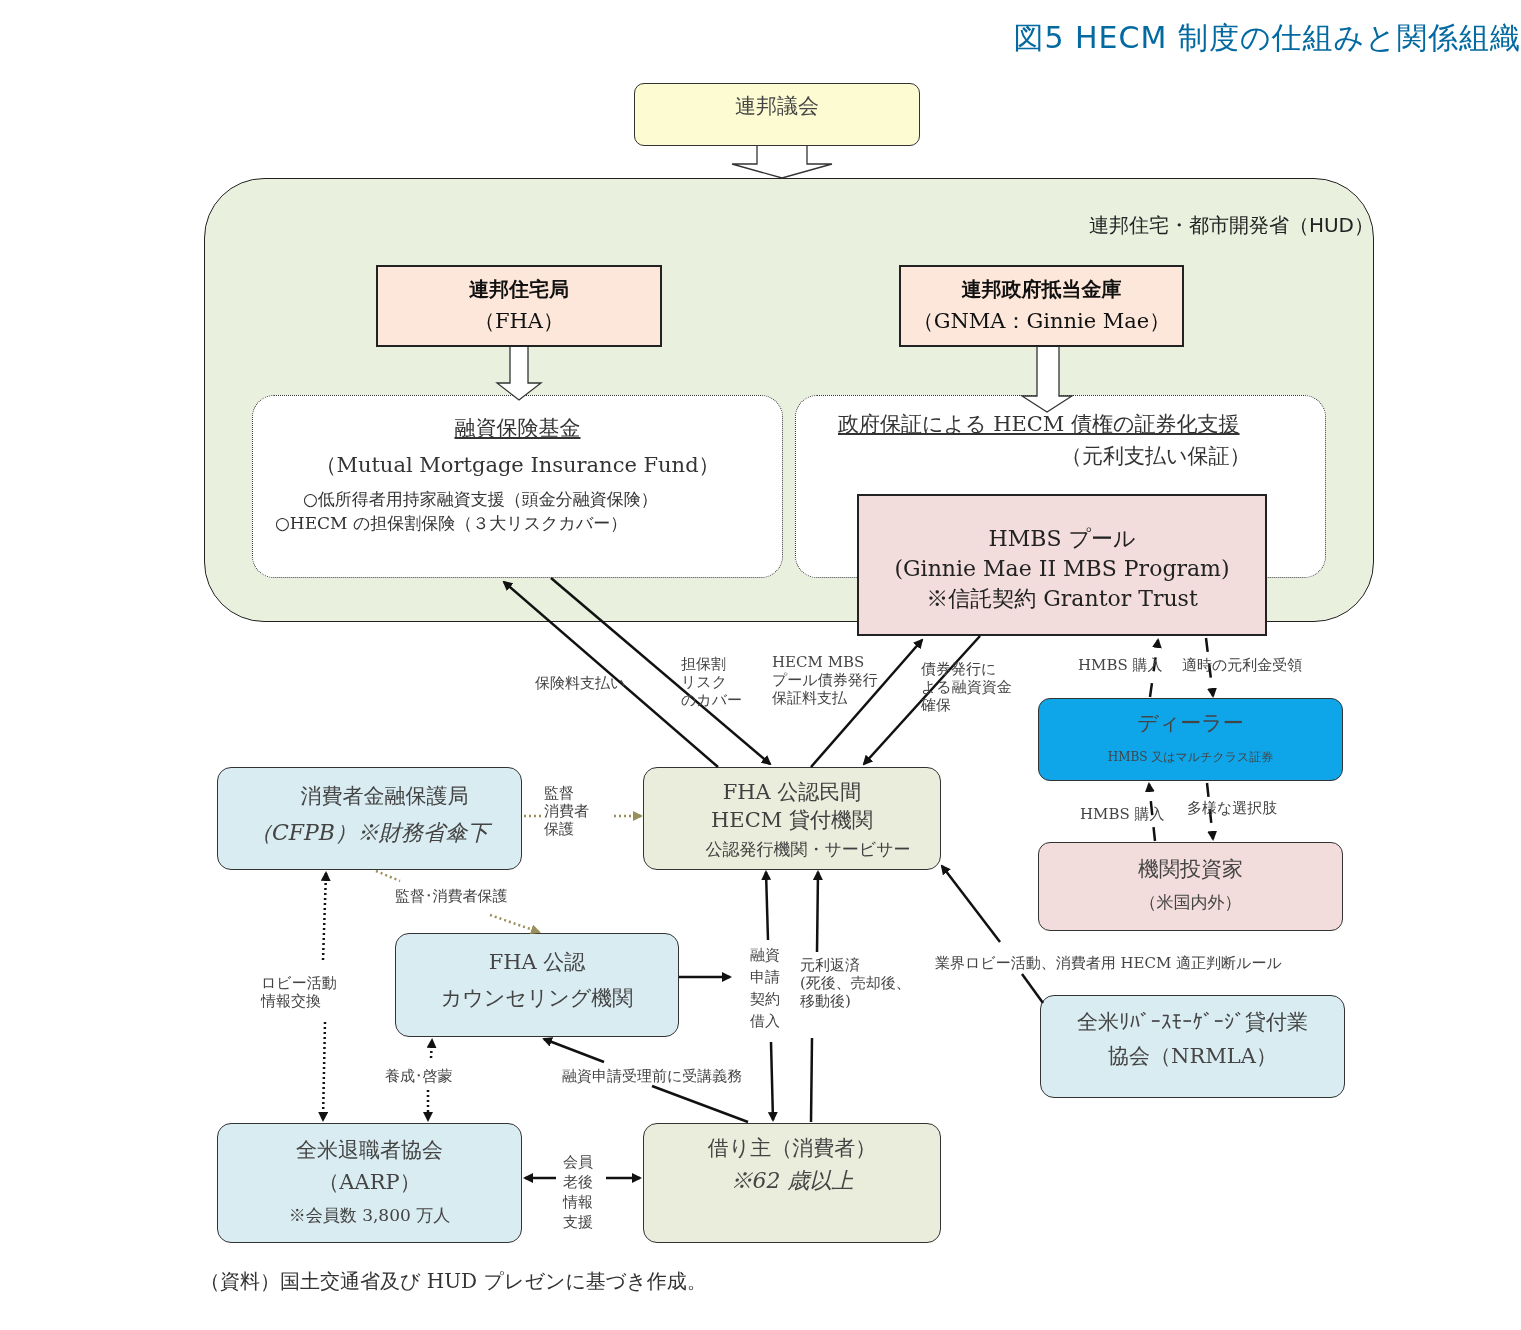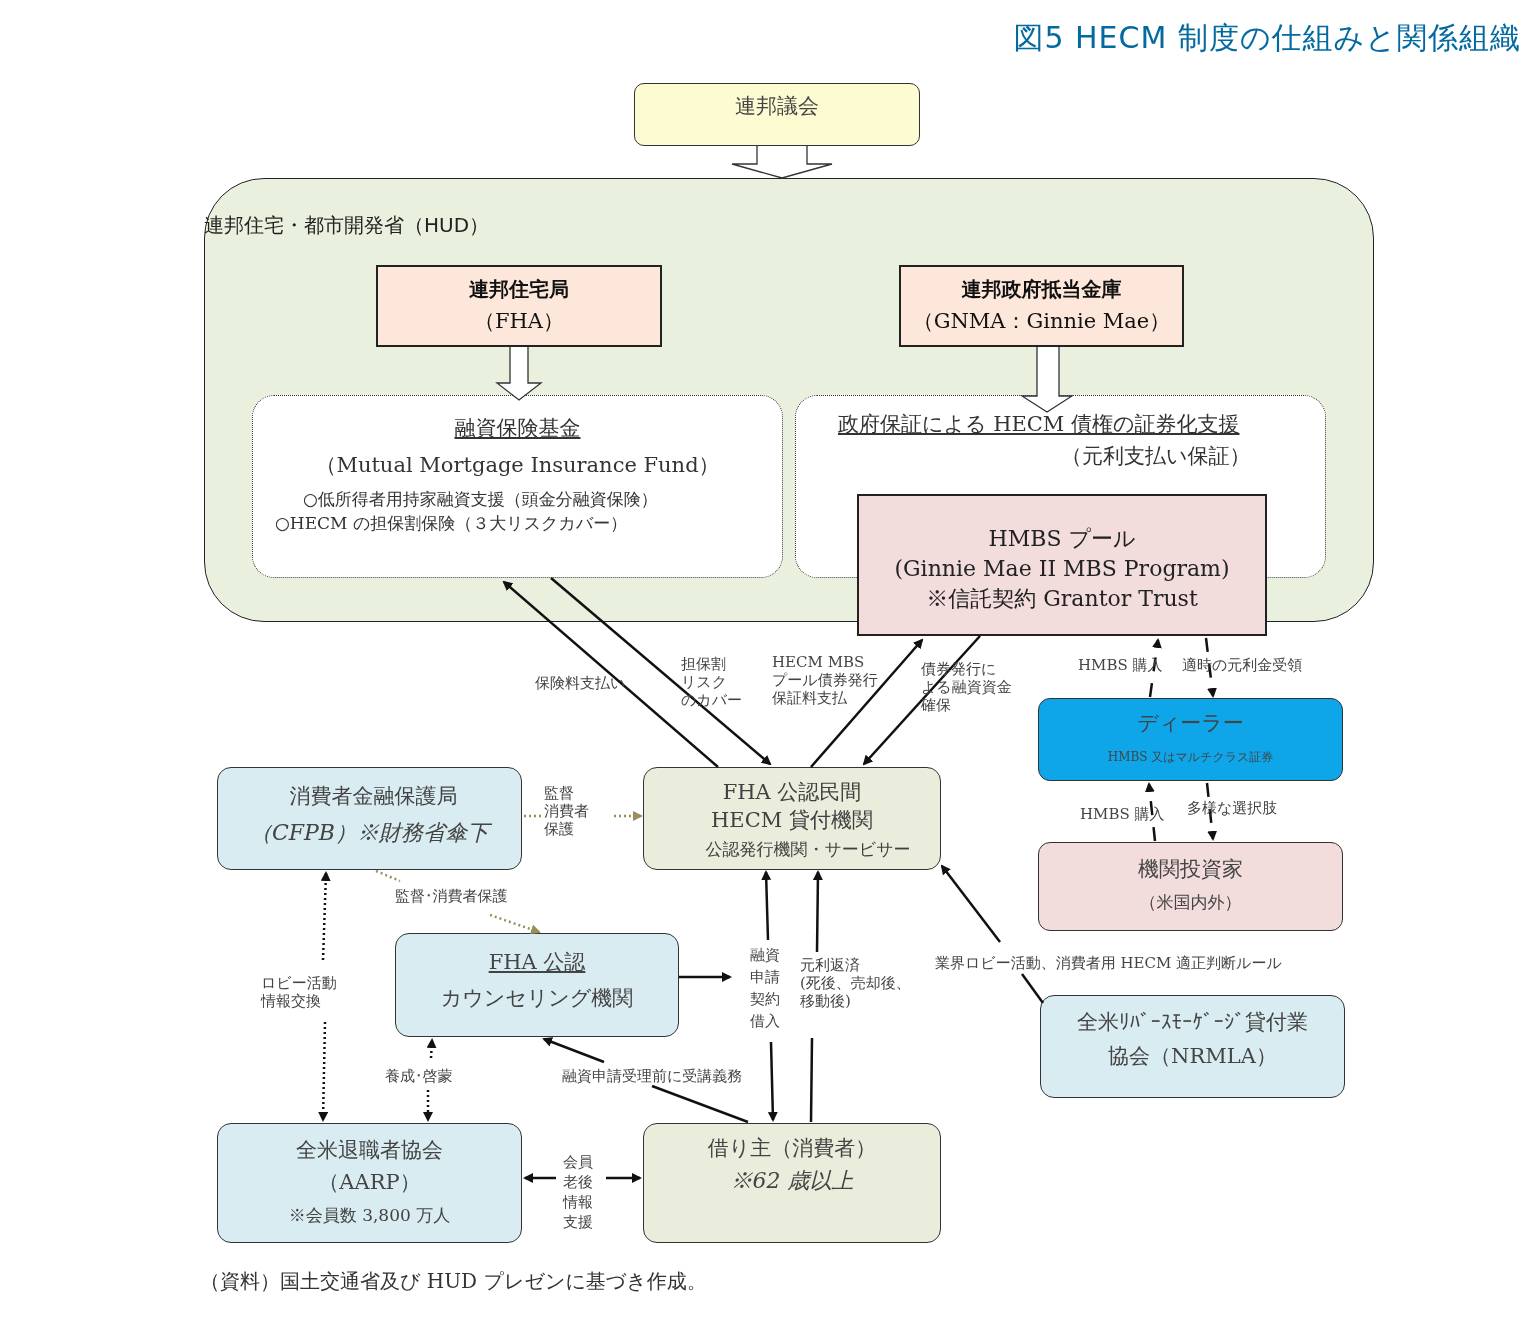--- a/index.html
+++ b/index.html
@@ -5,21 +5,21 @@
   html, body { margin:0; padding:0; background:#ffffff; }
   body { width:1521px; height:1330px; position:relative; overflow:hidden;
          font-family:"DejaVu Serif","Liberation Serif",serif; color:#333; }
   .abs { position:absolute; }
   .title { left:0; width:1521px; top:18px; text-align:right; font-family:"DejaVu Sans","Liberation Sans",sans-serif;
            font-size:30px; color:#0369a1; letter-spacing:1px; }
   .box { position:absolute; box-sizing:border-box; border:2px solid #222; text-align:center; }
   .congress { left:634px; top:83px; width:286px; height:63px; background:#fdfbd2; border:1.5px solid #333; border-radius:10px;
               font-size:21px; padding-top:8px; color:#444; }
   .hud { left:204px; top:178px; width:1170px; height:444px; background:#e9f0de; border:1.5px solid #222; border-radius:60px; }
-  .hud-label { left:204px; width:1170px; top:212px; text-align:left; font-family:"DejaVu Sans","Liberation Sans",sans-serif; font-size:20px; color:#222; }
+  .hud-label { left:204px; width:1170px; top:212px; text-align:right; font-family:"DejaVu Sans","Liberation Sans",sans-serif; font-size:20px; color:#222; }
   .fha { left:376px; top:265px; width:286px; height:82px; background:#fce7da; font-size:21px; line-height:32px; padding-top:6px; color:#111; }
   .gnma { left:899px; top:265px; width:285px; height:82px; background:#fce7da; font-size:21px; line-height:32px; padding-top:6px; color:#111; }
   .bold-sans { font-family:"DejaVu Sans","Liberation Sans",sans-serif; font-weight:bold; font-size:20px; }
   .dotted { position:absolute; box-sizing:border-box; border:1.5px dotted #333; background:#fff; border-radius:22px; }
   .mmif { left:252px; top:395px; width:531px; height:183px; }
   .sec { left:795px; top:395px; width:531px; height:183px; }
   .u { text-decoration:underline; }
   .pool { left:857px; top:494px; width:410px; height:142px; background:#f2dcdc; font-size:22px; line-height:30px; padding-top:28px; color:#222; }
   .dealer { left:1038px; top:698px; width:305px; height:83px; background:#0ea5e9; border:1.5px solid #333; border-radius:12px; color:#444;padding-left:12px; }
   .investor { left:1038px; top:842px; width:305px; height:89px; background:#f2dcdc; border:1.5px solid #333; border-radius:12px; color:#444; }
@@ -84,26 +84,26 @@
   <div class="abs t17" style="left:0;width:100%;top:48px;">（米国内外）</div>
 </div>
 
 <div class="box lender">
   <div class="abs t21" style="left:0;width:100%;top:10px;">FHA 公認民間</div>
   <div class="abs t21" style="left:0;width:100%;top:38px;">HECM 貸付機関</div>
   <div class="abs t17" style="left:0;width:100%;top:70px;padding-left:16px;">公認発行機関・サービサー</div>
 </div>
 
 <div class="box cfpb">
-  <div class="abs t21" style="left:4px;width:100%;top:14px;font-family:Liberation Mono, monospace;">消費者金融保護局</div>
+  <div class="abs t21" style="left:15px;width:100%;top:14px;font-family:Liberation Mono, monospace;">消費者金融保護局</div>
   <div class="abs t18" style="left:0;width:100%;top:50px;">（CFPB）※財務省傘下</div>
 </div>
 
 <div class="box counsel">
-  <div class="abs t21" style="left:0;width:100%;top:14px;text-decoration:underline;">FHA 公認</div>
+  <div class="abs t21" style="left:0;width:100%;top:14px;">FHA 公認</div>
   <div class="abs t21" style="left:0;width:100%;top:50px;">カウンセリング機関</div>
 </div>
 
 <div class="box nrmla">
   <div class="abs t21" style="left:0;width:100%;top:12px;">全米ﾘﾊﾞｰｽﾓｰｹﾞｰｼﾞ貸付業</div>
   <div class="abs t21" style="left:0;width:100%;top:46px;">協会（NRMLA）</div>
 </div>
 
 <div class="box aarp">
   <div class="abs t21" style="left:0;width:100%;top:12px;">全米退職者協会</div>

